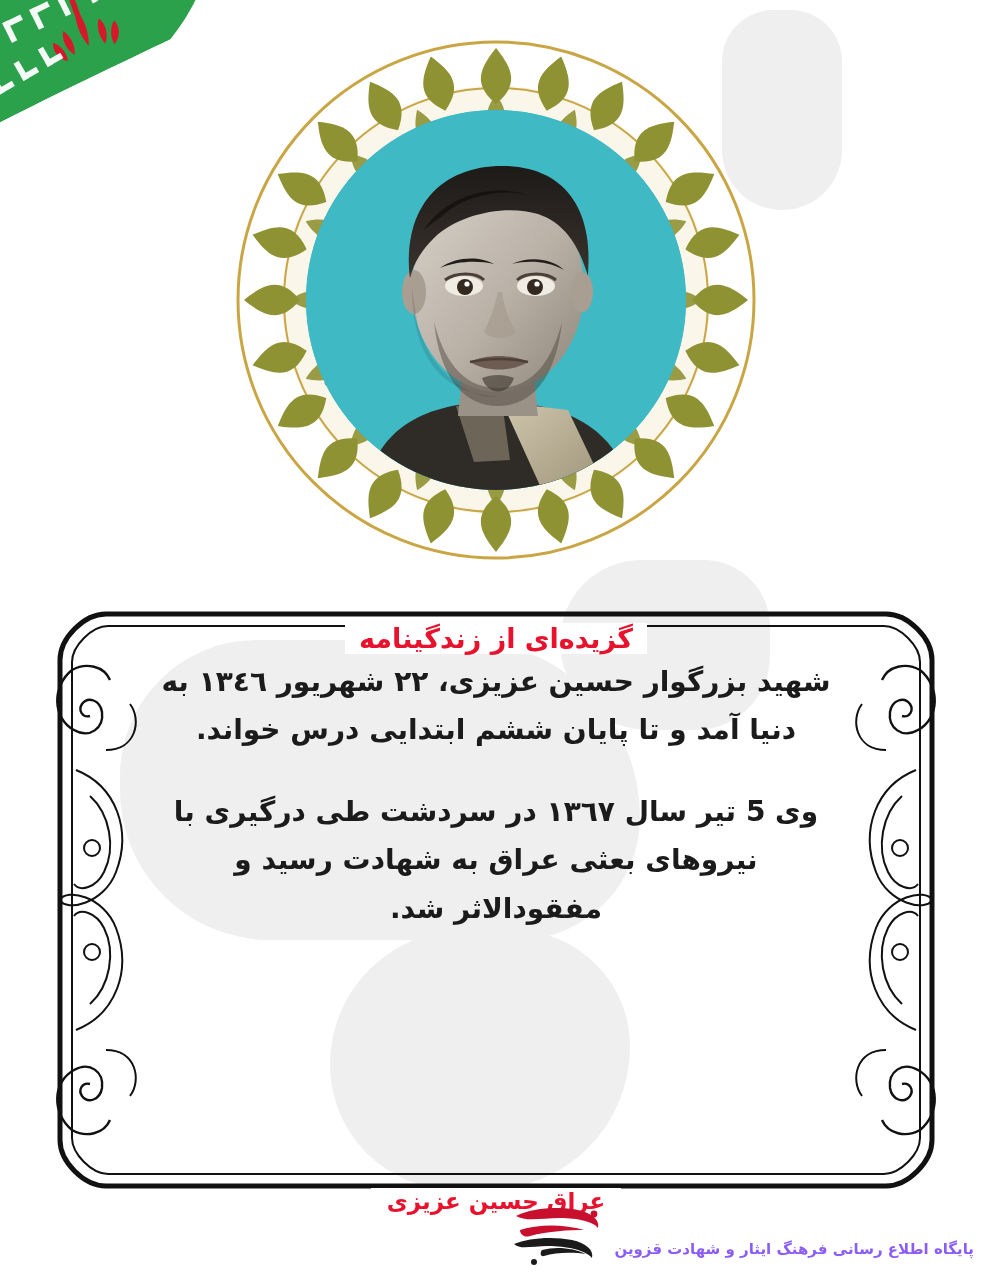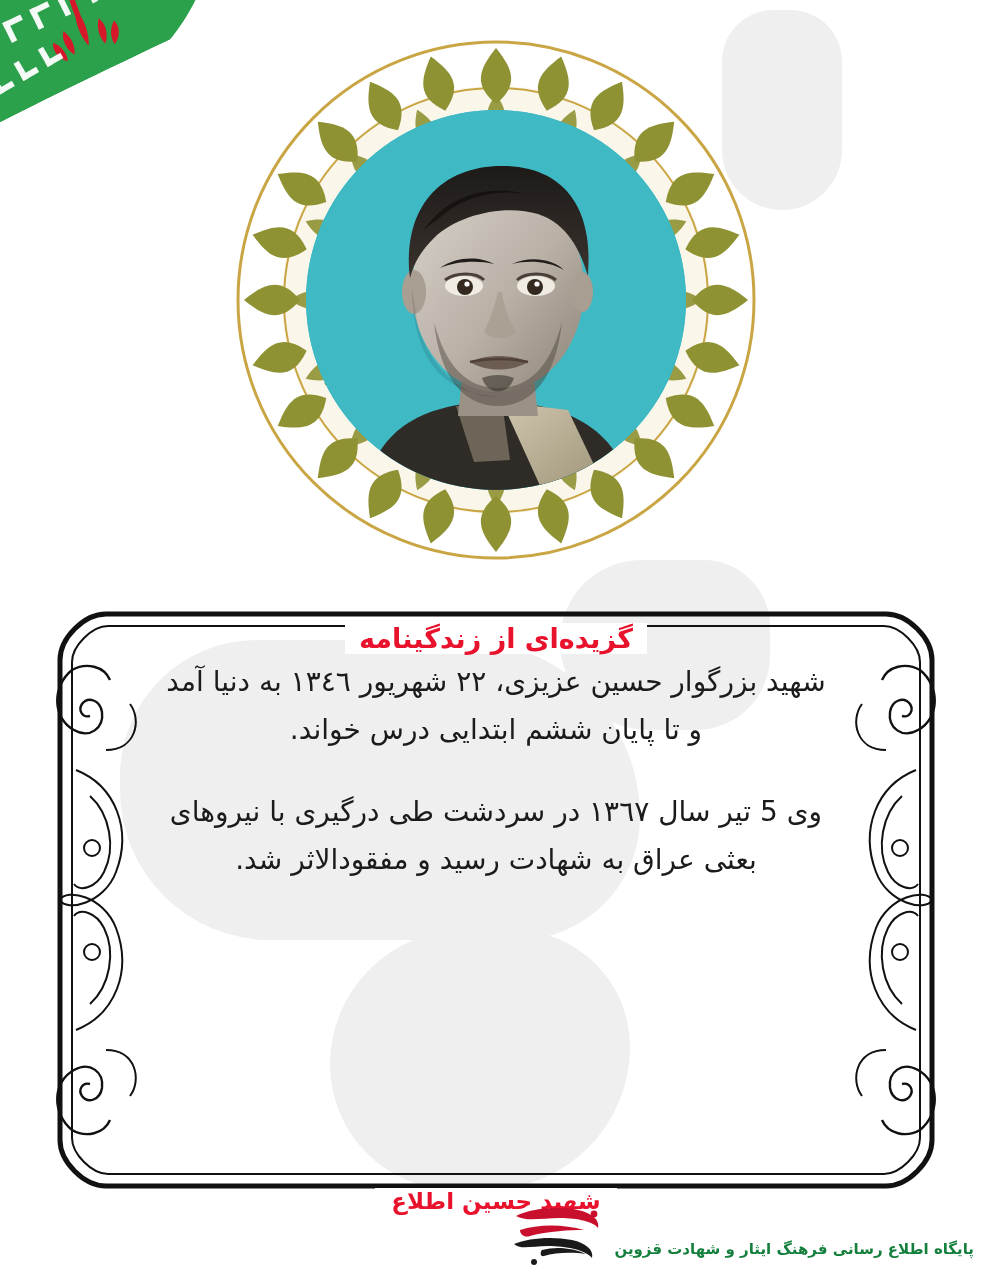--- a/index.html
+++ b/index.html
@@ -103,21 +103,21 @@
   }
   .bio-body {
     position: absolute;
     top: 58px;
     left: 110px;
     right: 110px;
     z-index: 5;
     text-align: center;
     color: #1b1b1b;
     font-size: 28px;
-    font-weight: normal;
+    font-weight: bold;
     line-height: 1.72;
   }
   .bio-body p + p { margin-top: 34px; }
   .bio-footer {
     position: absolute;
     bottom: -14px;
     left: 0;
     right: 0;
     text-align: center;
     z-index: 6;
@@ -137,21 +137,21 @@
     position: absolute;
     bottom: 8px;
     right: 18px;
     height: 74px;
     display: flex;
     align-items: center;
     gap: 10px;
     z-index: 4;
   }
   .logo-caption {
-    color: #15803d;
+    color: #8b5cf6;
     font-size: 15px;
     font-weight: bold;
     white-space: nowrap;
     letter-spacing: 0.5px;
     align-self: flex-end;
     padding-bottom: 14px;
   }
   .logo-mark { position: relative; width: 96px; height: 70px; }
 </style>
 </head>
@@ -482,21 +482,21 @@
     <div class="bio-title">
       <span>گزیده‌ای از زندگینامه</span>
     </div>
 
     <div class="bio-body">
       <p>شهید بزرگوار حسین عزیزی، ۲۲ شهریور ۱۳٤٦  به دنیا آمد و تا پایان ششم ابتدایی درس خواند.</p>
       <p>وی 5 تیر سال ۱۳٦۷ در سردشت طی درگیری با نیروهای بعثی عراق به شهادت رسید و مفقودالاثر شد.</p>
     </div>
 
     <div class="bio-footer">
-      <span>شهید حسین اطلاع</span>
+      <span>عراق حسین عزیزی</span>
     </div>
   </div>
 
   <div class="logo-bar">
     <span class="logo-caption">پایگاه اطلاع رسانی فرهنگ ایثار و شهادت  قزوین</span>
     <span class="logo-mark">
       <svg viewBox="0 0 96 70" width="96" height="70">
         <path d="M8,16 C24,8 50,6 70,10 C84,13 92,20 90,28 C86,22 70,18 52,18 C34,18 18,22 8,16 Z" fill="#c8102e"></path>
         <path d="M12,30 C30,24 56,24 76,30 C62,30 40,31 22,36 C16,38 12,34 12,30 Z" fill="#c8102e"></path>
         <path d="M6,44 C20,38 44,36 64,40 C78,43 86,50 84,58 C78,50 58,46 40,46 C24,46 12,50 6,44 Z" fill="#1a1a1a"></path>

